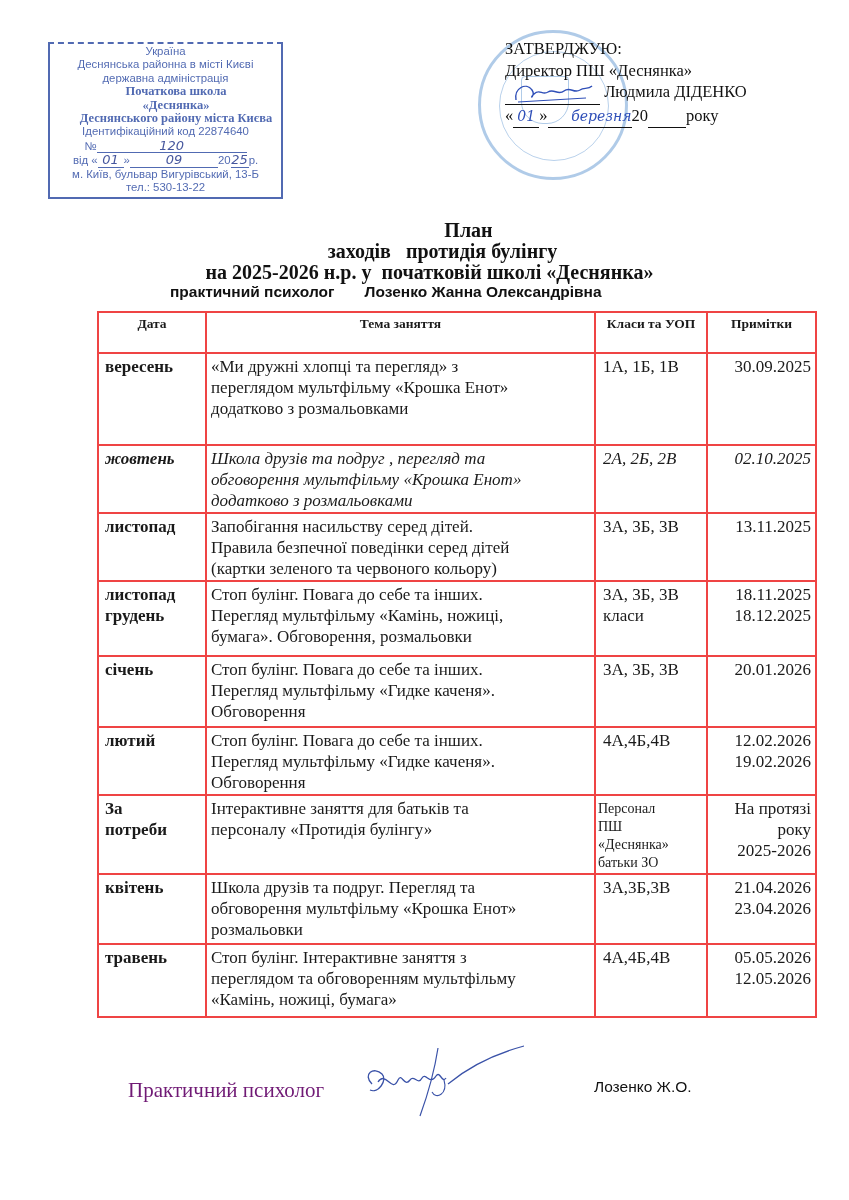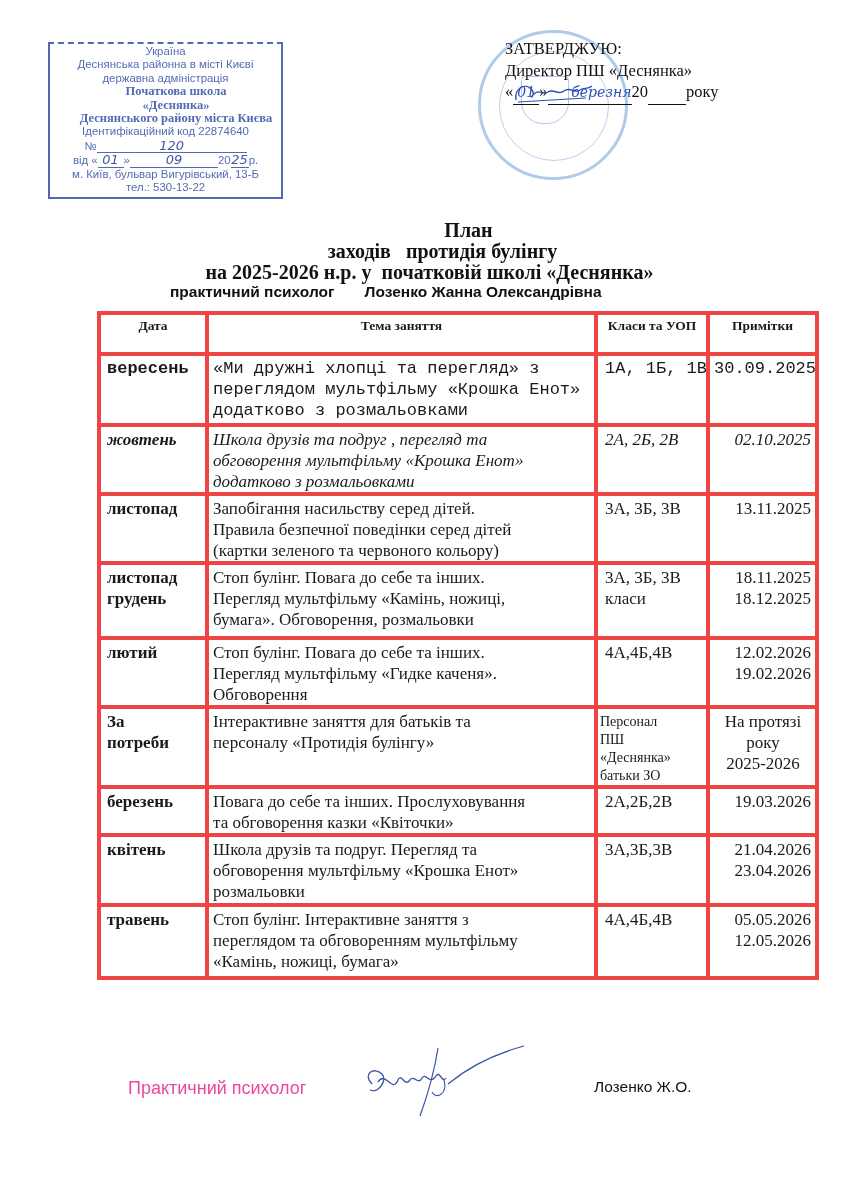--- a/index.html
+++ b/index.html
@@ -54,35 +54,35 @@
   .subtitle {
     top: 283px; left: 170px; font-family: "Liberation Sans", sans-serif; font-weight: bold; font-size: 15.5px; color: #111;
     white-space: pre;
   }
 
   
   table.plan {
     position: absolute; left: 97px; top: 311px; width: 718px; border-collapse: collapse;
     table-layout: fixed; color: #1a1a1a;
   }
-  table.plan td, table.plan th { border: 4px solid #ef4444; vertical-align: top; padding: 0; }
+  table.plan td, table.plan th { border: 2px solid #ef4444; vertical-align: top; padding: 0; }
   table.plan th {
     font-weight: bold; font-size: 13.5px; line-height: 16px; text-align: center; padding-top: 3px;
   }
   table.plan td { font-size: 17px; line-height: 21px; padding: 2px 4px 0 4px; overflow: hidden; }
   table.plan td.date { font-weight: bold; padding-left: 6px; }
   table.plan td.cls { text-align: left; padding-left: 7px; }
   table.plan td.cls.small { font-size: 14px; line-height: 18px; text-align: left; padding-left: 2px; padding-top: 4px; }
   table.plan td.note { text-align: right; padding-right: 4px; }
-  table.plan td.note.left { text-align: center; padding-left: 5px; }
+  table.plan td.note.left { text-align: right; padding-left: 5px; }
   table.plan td .ln { display: block; white-space: nowrap; }
 
   
   .footer-role {
-    left: 128px; top: 1078px; font-family: Liberation Sans, sans-serif; font-size: 18px; color: #ec4899;
+    left: 128px; top: 1078px; font-family: Liberation Serif, serif; font-size: 21px; color: #701a75;
   }
   .footer-name {
     left: 594px; top: 1078px; font-family: "Liberation Sans", sans-serif; font-size: 15.5px; color: #111;
   }
   .footer-sign { left: 352px; top: 1044px; width: 175px; height: 80px; }
 </style>
 </head>
 <body>
 
 <div class="abs reg-stamp">
@@ -104,20 +104,24 @@
 </div>
 
 <div class="abs round-stamp">
   <div class="inner"></div>
   <div class="center"></div>
 </div>
 
 <div class="abs approve">
   <div class="row">ЗАТВЕРДЖУЮ:</div>
   <div class="row">Директор ПШ «Деснянка»</div>
+  <div class="row">
+    <span class="blank" style="width:95px">&nbsp;</span>
+    <span>Людмила ДІДЕНКО</span>
+  </div>
   <div class="row">
     <span>«</span><span class="blank" style="width:26px">01</span><span>»</span><span class="blank" style="width:84px;text-align:right">березня</span><span>20</span><span class="blank" style="width:38px">&nbsp;</span><span>року</span>
   </div>
 </div>
 
 <svg class="abs director-sign" viewBox="0 0 82 30">
   <path d="M4 22 C 2 10, 14 4, 20 12 C 24 18, 16 22, 22 16 C 28 10, 30 18, 36 14 C 42 10, 46 18, 52 13 C 58 8, 62 16, 68 12 C 72 9, 76 12, 80 8" fill="none" stroke="#2f4fb8" stroke-width="1.4"></path>
   <path d="M6 24 L 74 20" fill="none" stroke="#2f4fb8" stroke-width="1"></path>
 </svg>
 
@@ -138,21 +142,21 @@
       <th>Дата</th>
       <th>Тема заняття</th>
       <th>
         <span class="ln">Класи та</span>
         <span class="ln">УОП</span>
       </th>
       <th>Примітки</th>
     </tr>
   </thead>
   <tbody id="plan-body">
-      <tr style="height: 71px; font-family: Liberation Mono, monospace;">
+      <tr style="height: 92px;">
         <td class="date">
           <span class="ln">вересень</span>
         </td>
         <td class="topic">
           <span class="ln">«Ми дружні хлопці та перегляд» з</span>
           <span class="ln">переглядом мультфільму «Крошка Енот»</span>
           <span class="ln">додатково з розмальовками</span>
         </td>
         <td class="cls">
           <span class="ln">1А, 1Б, 1В</span>
@@ -203,20 +207,36 @@
           <span class="ln">Перегляд мультфільму «Камінь, ножиці,</span>
           <span class="ln">бумага». Обговорення, розмальовки</span>
         </td>
         <td class="cls">
           <span class="ln">3А, 3Б, 3В</span>
           <span class="ln">класи</span>
         </td>
         <td class="note">
           <span class="ln">18.11.2025</span>
           <span class="ln">18.12.2025</span>
+        </td>
+      </tr>
+      <tr style="height: 71px;">
+        <td class="date">
+          <span class="ln">січень</span>
+        </td>
+        <td class="topic">
+          <span class="ln">Стоп булінг. Повага до себе та інших.</span>
+          <span class="ln">Перегляд мультфільму «Гидке каченя».</span>
+          <span class="ln">Обговорення</span>
+        </td>
+        <td class="cls">
+          <span class="ln">3А, 3Б, 3В</span>
+        </td>
+        <td class="note">
+          <span class="ln">20.01.2026</span>
         </td>
       </tr>
       <tr style="height: 68px;">
         <td class="date">
           <span class="ln">лютий</span>
         </td>
         <td class="topic">
           <span class="ln">Стоп булінг. Повага до себе та інших.</span>
           <span class="ln">Перегляд мультфільму «Гидке каченя».</span>
           <span class="ln">Обговорення</span>
@@ -241,35 +261,20 @@
         <td class="cls small">
           <span class="ln">Персонал</span>
           <span class="ln">ПШ</span>
           <span class="ln">«Деснянка»</span>
           <span class="ln">батьки ЗО</span>
         </td>
         <td class="note left">
           <span class="ln">На протязі</span>
           <span class="ln">року</span>
           <span class="ln">2025-2026</span>
-        </td>
-      </tr>
-      <tr style="height: 46px;">
-        <td class="date">
-          <span class="ln">березень</span>
-        </td>
-        <td class="topic">
-          <span class="ln">Повага до себе та інших. Прослуховування</span>
-          <span class="ln">та обговорення казки «Квіточки»</span>
-        </td>
-        <td class="cls">
-          <span class="ln">2А,2Б,2В</span>
-        </td>
-        <td class="note">
-          <span class="ln">19.03.2026</span>
         </td>
       </tr>
       <tr style="height: 70px;">
         <td class="date">
           <span class="ln">квітень</span>
         </td>
         <td class="topic">
           <span class="ln">Школа друзів та подруг. Перегляд та</span>
           <span class="ln">обговорення мультфільму «Крошка Енот»</span>
           <span class="ln">розмальовки</span>

